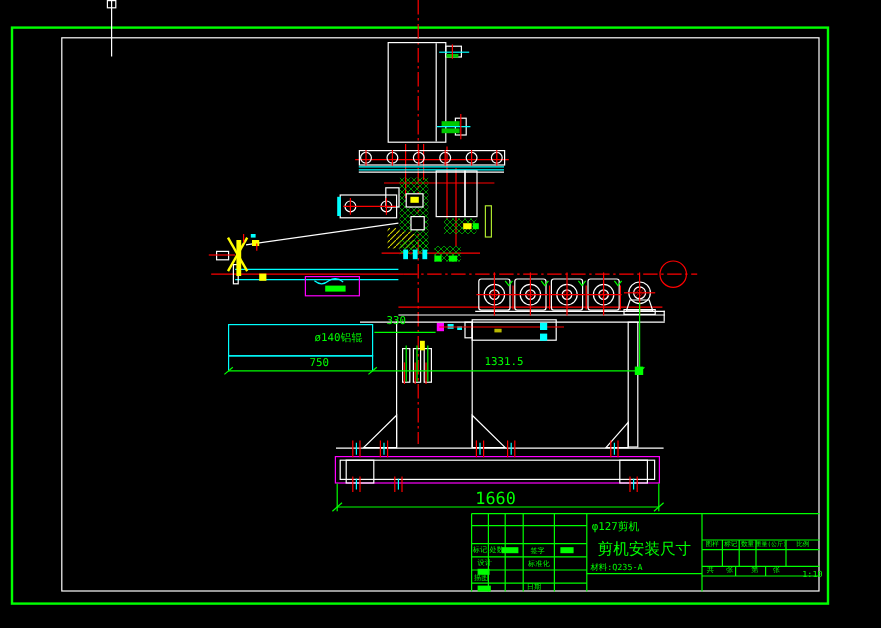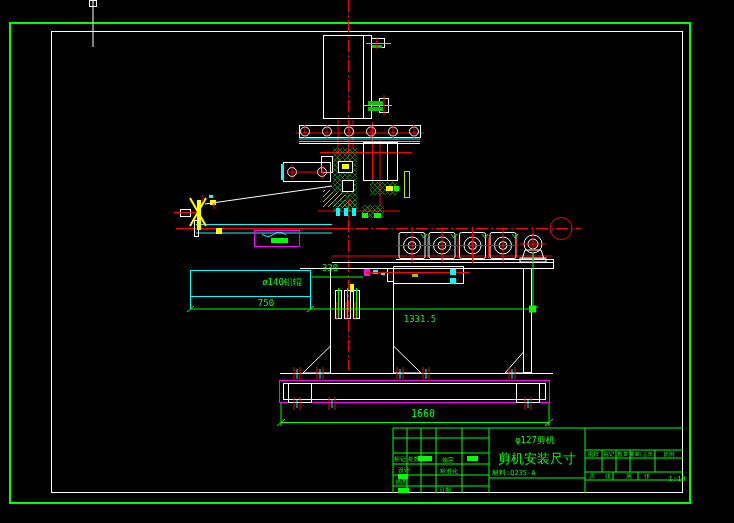--- a/index.html
+++ b/index.html
@@ -323,24 +323,24 @@
     <rect x="418" y="456" width="14" height="5" fill="#00FF00" stroke="none"></rect>
     <rect x="467" y="456" width="11" height="5" fill="#00FF00" stroke="none"></rect>
     <rect x="398" y="474" width="10" height="5" fill="#00FF00" stroke="none"></rect>
     <rect x="398" y="488" width="11" height="5" fill="#00FF00" stroke="none"></rect>
   </g>
 </svg>
 
 <div class="t tc" style="left:190px;top:278px;width:120px;font-size:9px;margin-left:32px;">ø140铝辊</div>
 <div class="t tc" style="left:206px;top:299px;width:120px;font-size:9px;">750</div>
 <div class="t" style="left:322px;top:264px;font-size:9px;">330</div>
-<div class="t tc" style="left:380px;top:315px;width:80px;font-size:9px;">1331.5</div>
-<div class="t tc" style="left:383px;top:409px;width:80px;font-size:10px;">1660</div>
-
-<div class="t tc" style="left:489px;top:436px;width:92px;font-size:9px;">φ127剪机</div>
+<div class="t tc" style="left:380px;top:298px;width:80px;font-size:9px;">1331.5</div>
+<div class="t tc" style="left:373px;top:409px;width:80px;font-size:14px;">1660</div>
+
+<div class="t tc" style="left:467px;top:436px;width:92px;font-size:9px;">φ127剪机</div>
 <div class="t tc" style="left:489px;top:452px;width:96px;font-size:13px;font-weight:normal;">剪机安装尺寸</div>
 <div class="t" style="left:492px;top:470px;font-size:7px;">材料:Q235-A</div>
 
 <div class="t tc" style="left:393px;top:456px;width:14px;font-size:6px;">标记</div>
 <div class="t tc" style="left:407px;top:456px;width:14px;font-size:6px;">处数</div>
 <div class="t tc" style="left:440px;top:457px;width:16px;font-size:6px;">签字</div>
 <div class="t tc" style="left:396px;top:467px;width:16px;font-size:6px;">设计</div>
 <div class="t tc" style="left:437px;top:468px;width:24px;font-size:6px;">标准化</div>
 <div class="t tc" style="left:393px;top:479px;width:16px;font-size:6px;">描图</div>
 <div class="t tc" style="left:437px;top:487px;width:16px;font-size:6px;">日期</div>

